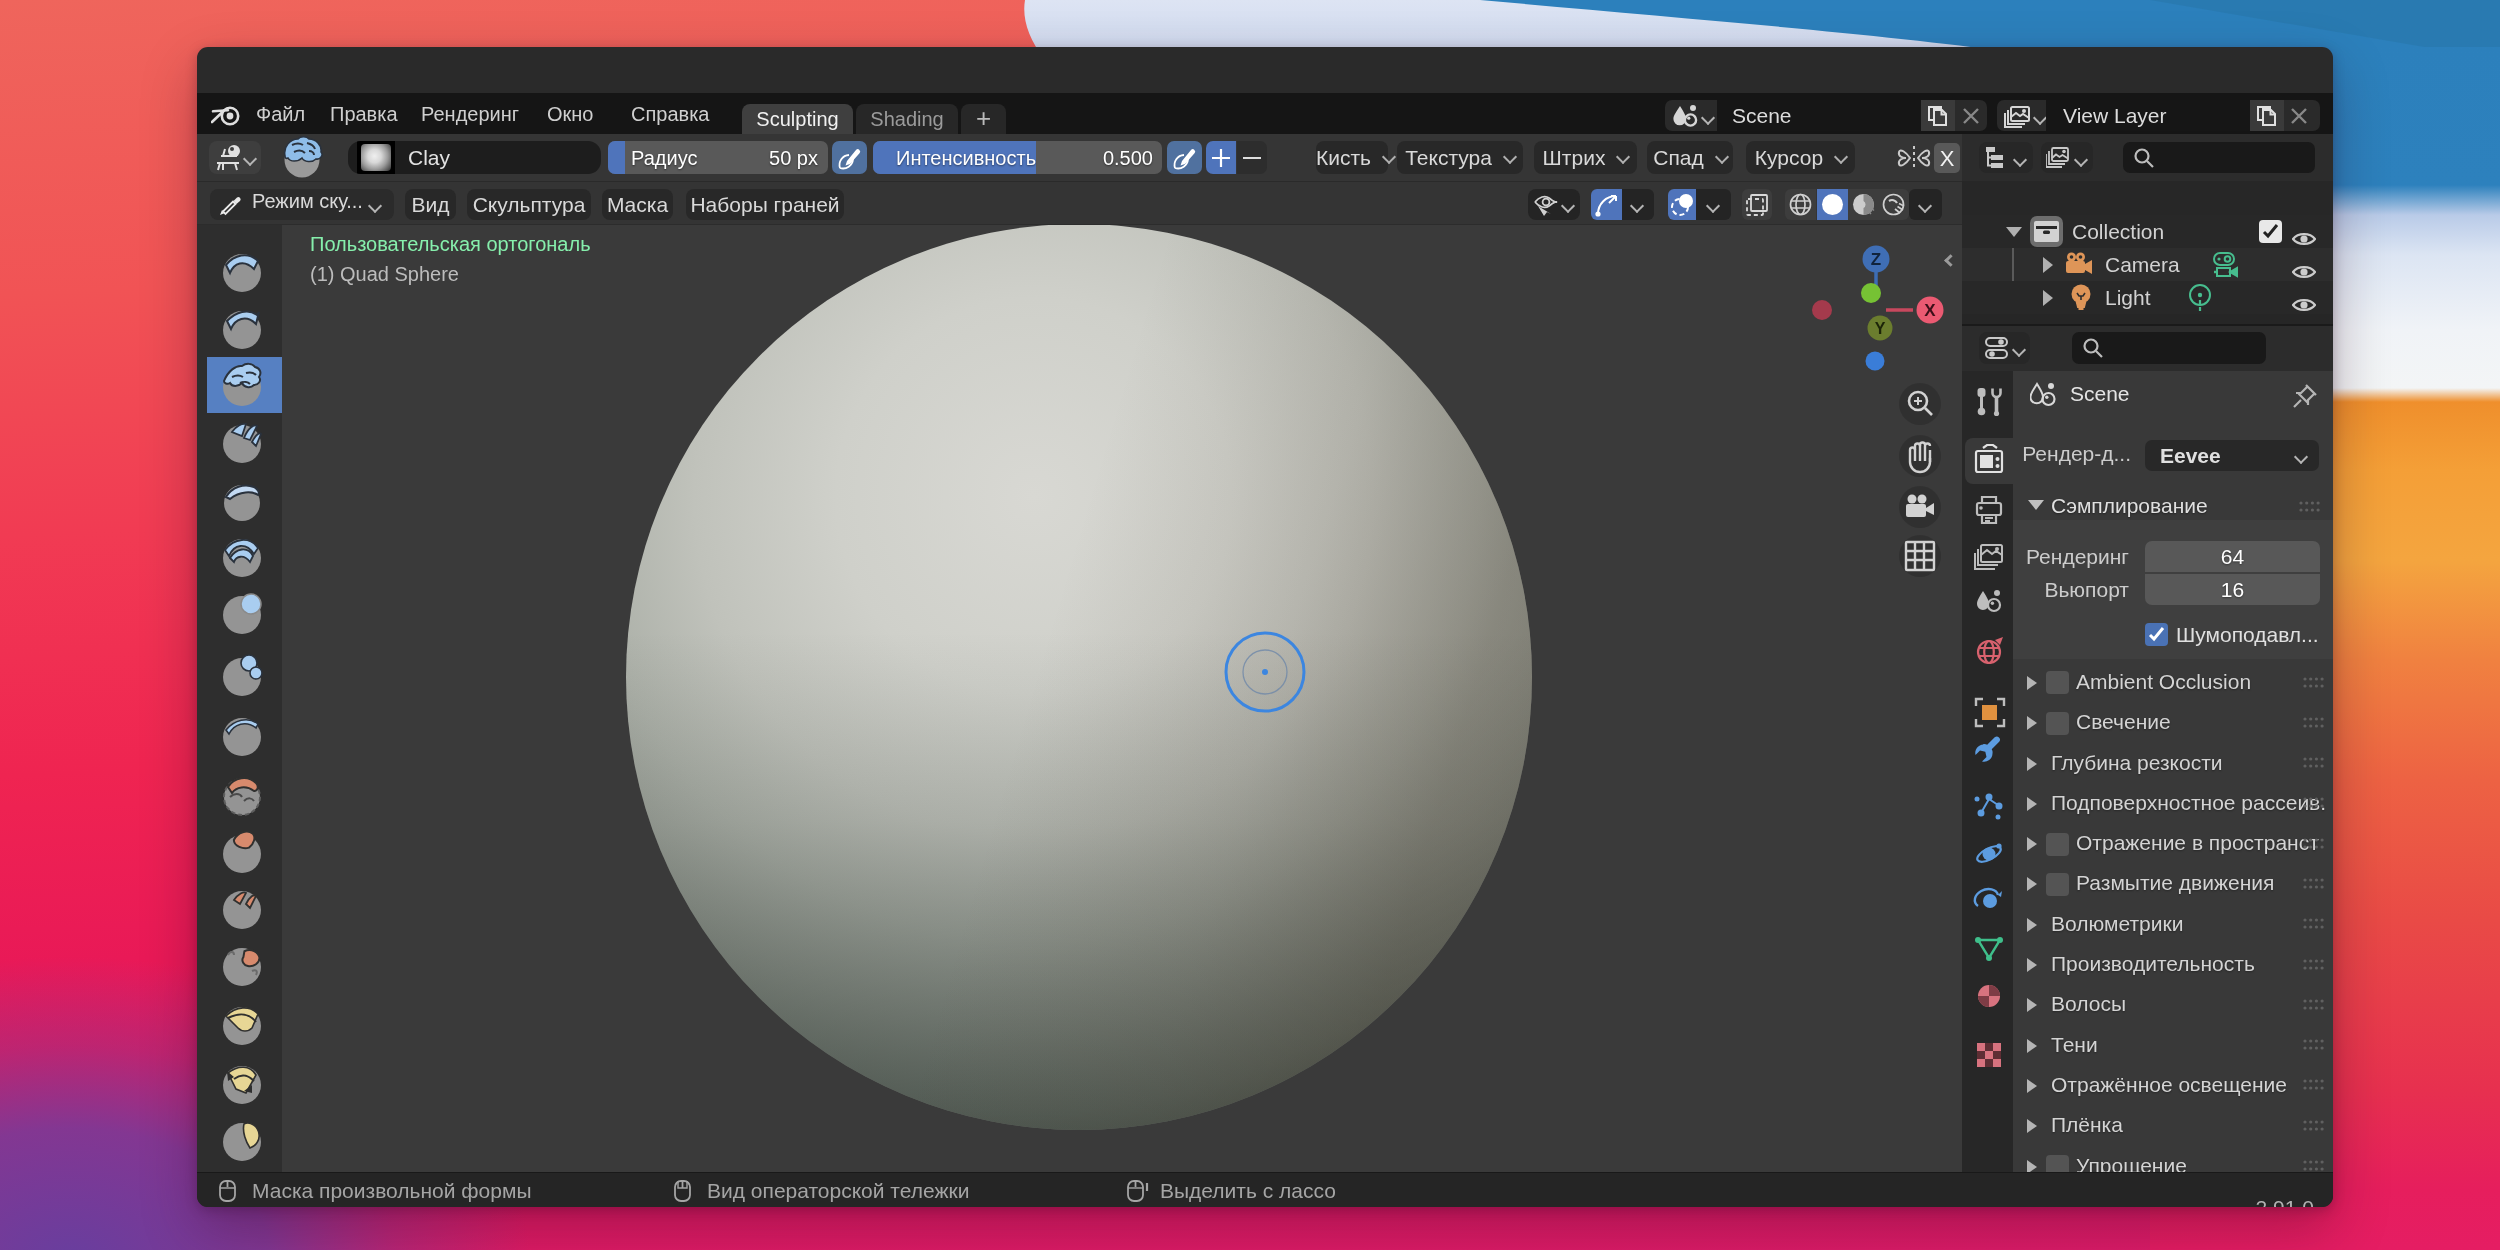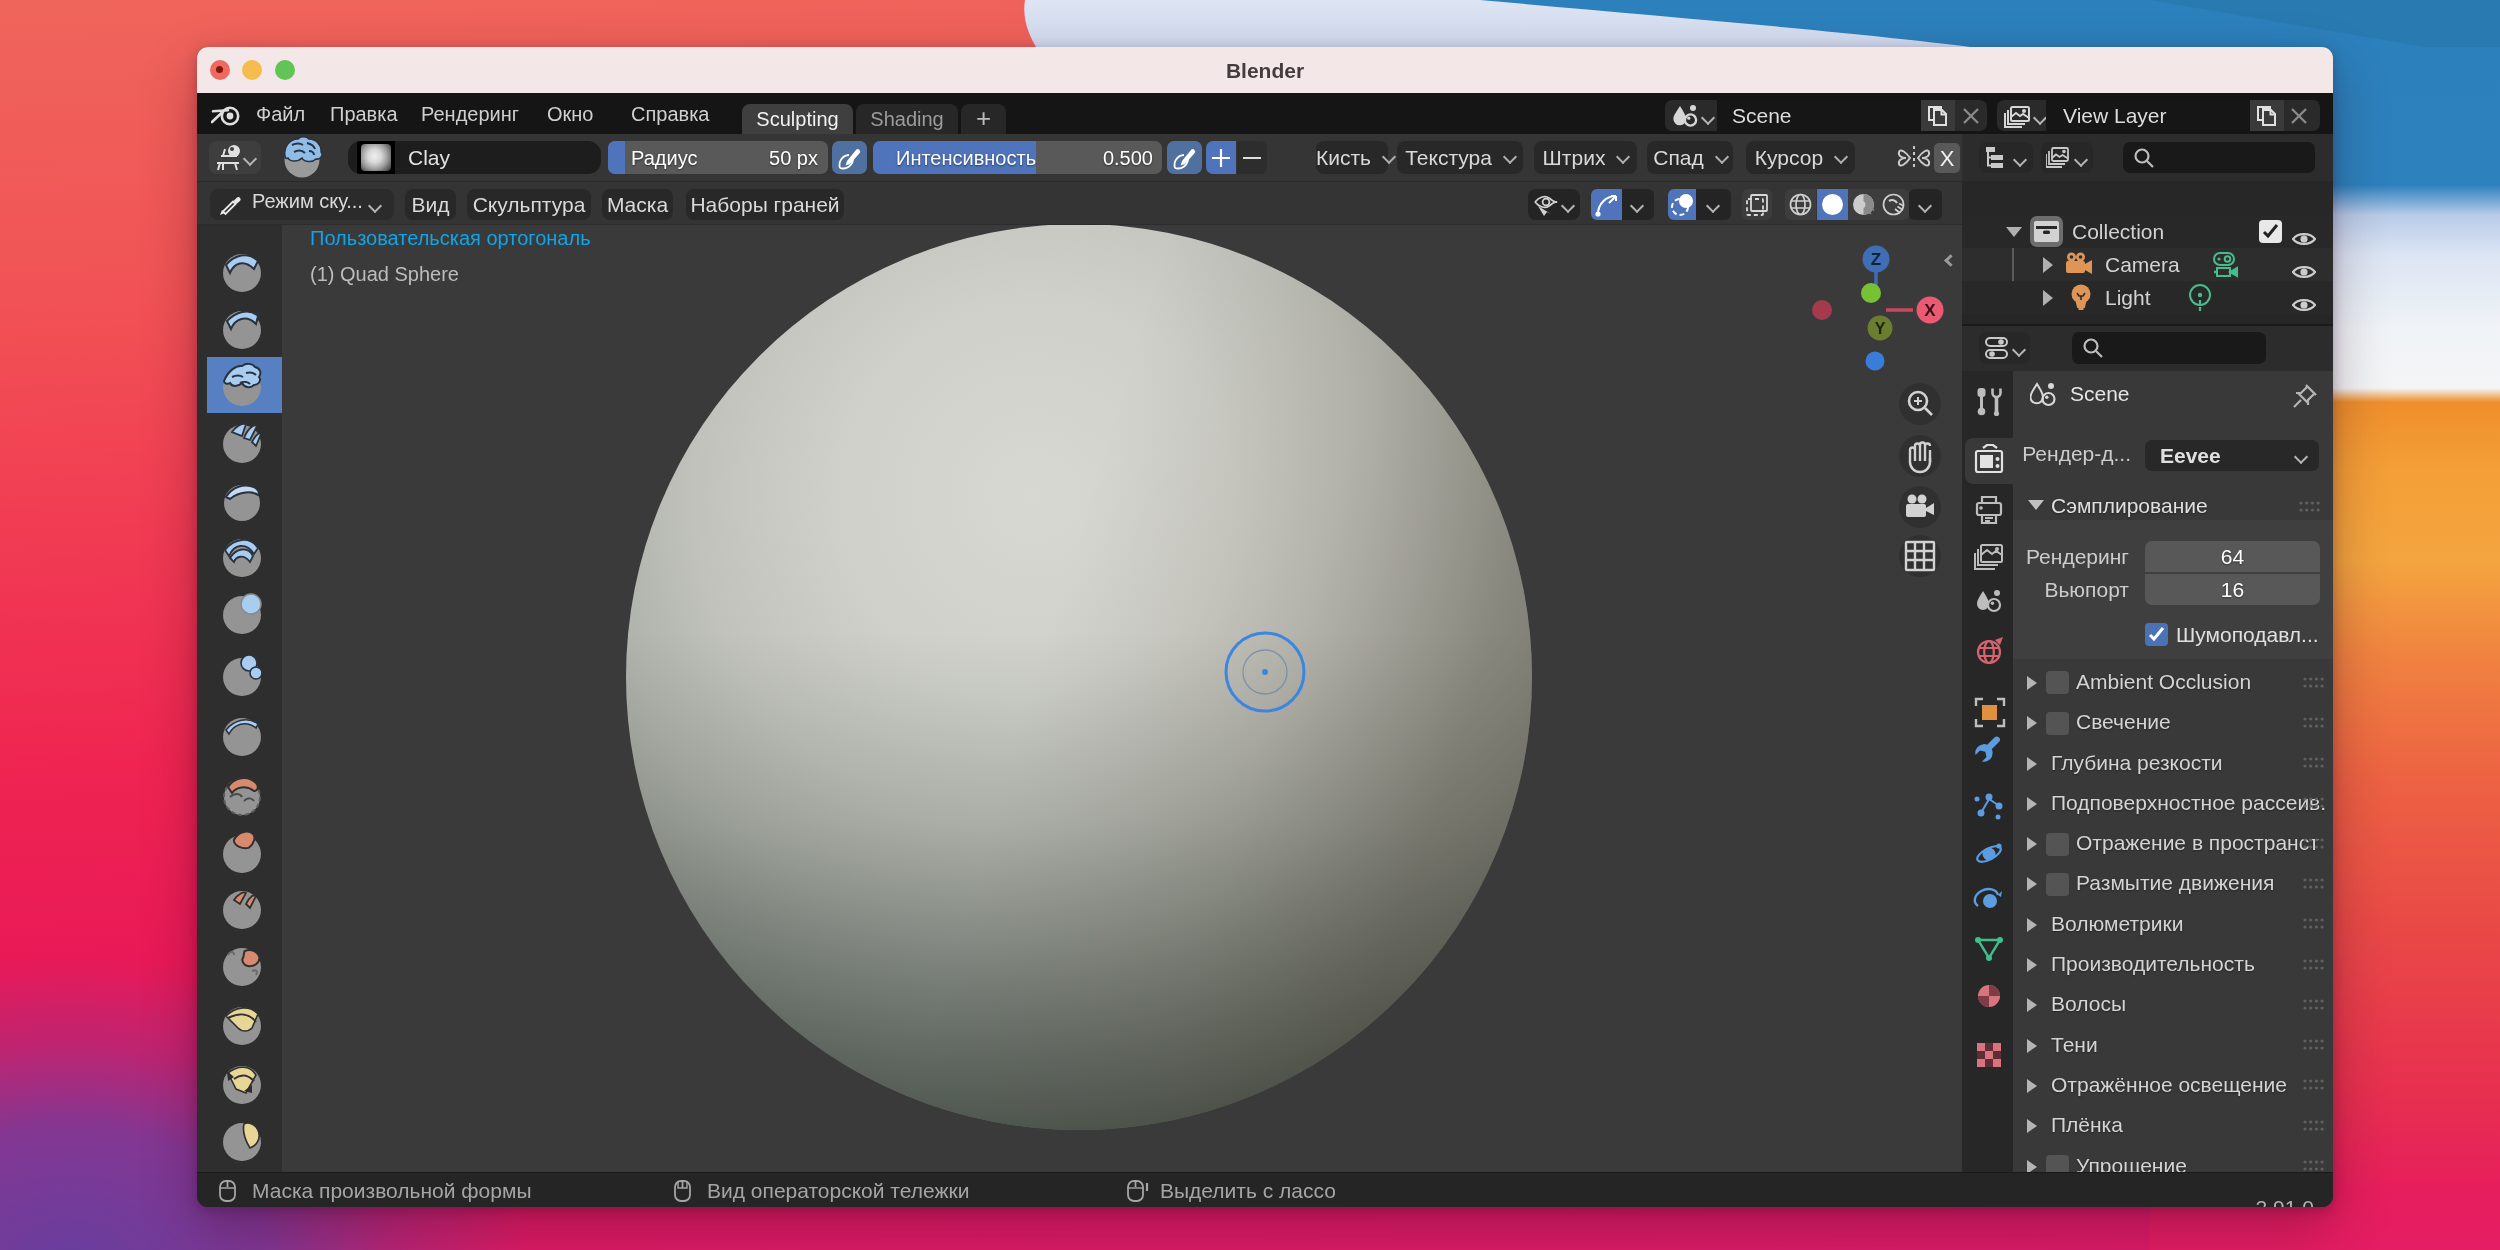--- a/index.html
+++ b/index.html
@@ -45,27 +45,20 @@
         <stop offset="0.35" stop-color="#c8d4ed"></stop>
         <stop offset="1" stop-color="#c2cfeb"></stop>
     </linearGradient>
   </defs>
   <path d="M1025,0 C1022,18 1028,38 1045,60 L1080,110 C1150,190 1300,240 1500,240 L2500,240 L2500,0 Z" fill="url(#lband)"></path>
   <path d="M1480,0 C1680,18 1880,34 2010,52 C2100,64 2200,80 2300,90 L2500,100 L2500,0 Z" fill="#2c80bc"></path>
   <path d="M2150,0 L2500,0 L2500,60 Z" fill="#25709f" opacity="0.35"></path>
 </svg>
 <div id="rband"></div>
 <div id="win">
-<div id="tb">
-  <div class="tl" style="left:13px;background:#ee6a5e;"></div>
-  <div class="tl" style="left:45px;background:#f5bd4f;"></div>
-  <div class="tl" style="left:78px;background:#61c454;"></div>
-  <div style="position:absolute;left:19px;top:19px;width:7px;height:7px;border-radius:50%;background:#80160c;"></div>
-  <div id="tbtitle">Blender</div>
-</div>
 <div id="mb">
   <svg class="abs" style="left:14px;top:7px;" width="30" height="27" viewBox="0 0 30 27">
     <g fill="none" stroke="#dedede" stroke-width="2.6">
       <circle cx="19" cy="16" r="8.2"></circle>
       <path d="M1,22 L12,11.5" stroke-linecap="round"></path>
       <path d="M2,11.3 L17,10.2" stroke-linecap="round"></path>
     </g>
     <circle cx="19" cy="16" r="3.4" fill="#dedede"></circle>
   </svg>
   <div class="mitem" style="left:59px;">Файл</div>
@@ -379,21 +372,21 @@
         <stop offset="1" stop-color="#45382a" stop-opacity="0.30"></stop>
       </linearGradient>
       </defs>
     <circle cx="797" cy="452" r="453" fill="url(#sph)"></circle>
     <circle cx="797" cy="452" r="453" fill="url(#shb)"></circle>
     <circle cx="797" cy="452" r="453" fill="url(#shr)"></circle>
     <circle cx="983" cy="447" r="39" fill="none" stroke="#3c86e0" stroke-width="3"></circle>
     <circle cx="983" cy="447" r="22" fill="none" stroke="#6b86a8" stroke-width="1.3" stroke-opacity="0.75"></circle>
     <circle cx="983" cy="447" r="3" fill="#3c86e0"></circle>
   </svg>
-  <div class="abs" style="left:28px;top:2px;font-size:20px;color:#0ea5e9;">Пользовательская ортогональ</div>
+  <div class="abs" style="left:28px;top:8px;font-size:20px;color:#86efac;">Пользовательская ортогональ</div>
   <div class="abs" style="left:28px;top:38px;font-size:20px;color:#bcbcbc;">(1) Quad Sphere</div>
   <svg class="abs" style="left:1530px;top:20px;" width="140" height="130" viewBox="0 0 140 130">
     <path d="M64,14 L64,47" stroke="#3d6db4" stroke-width="3.5"></path>
     <path d="M74,65 L101,65" stroke="#c8485e" stroke-width="3.5"></path>
     <circle cx="64" cy="14" r="13.5" fill="#3f6eb5"></circle>
         <text x="64" y="20" font-size="17" fill="#10233c" text-anchor="middle" font-weight="bold">Z</text>
     <circle cx="59" cy="48" r="10" fill="#76c234"></circle>
     <circle cx="10" cy="65" r="10" fill="#a43a4c"></circle>
     <circle cx="118" cy="65" r="13.5" fill="#ea5a72"></circle>
         <text x="118" y="71" font-size="17" fill="#3c0f18" text-anchor="middle" font-weight="bold">X</text>

